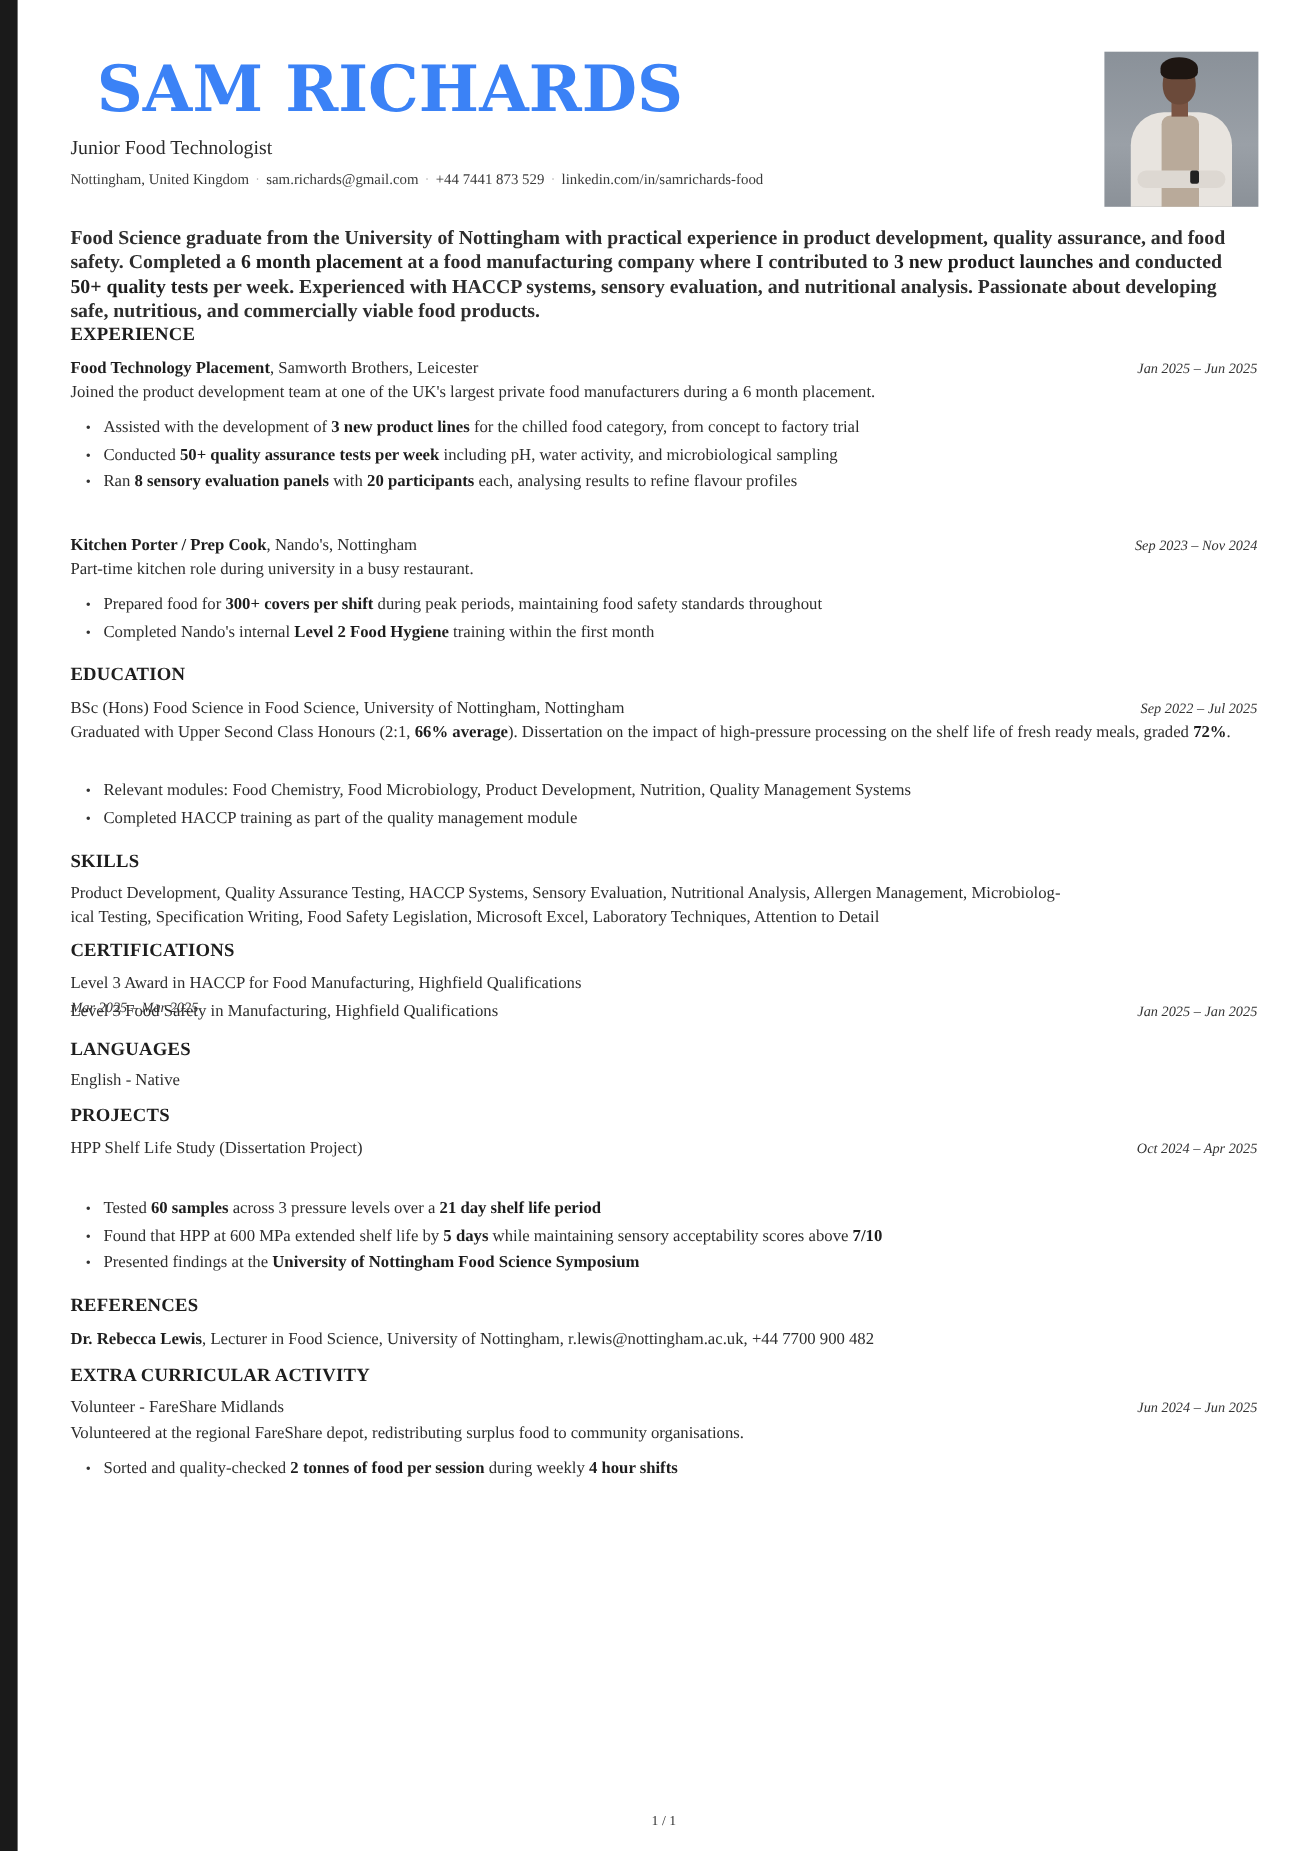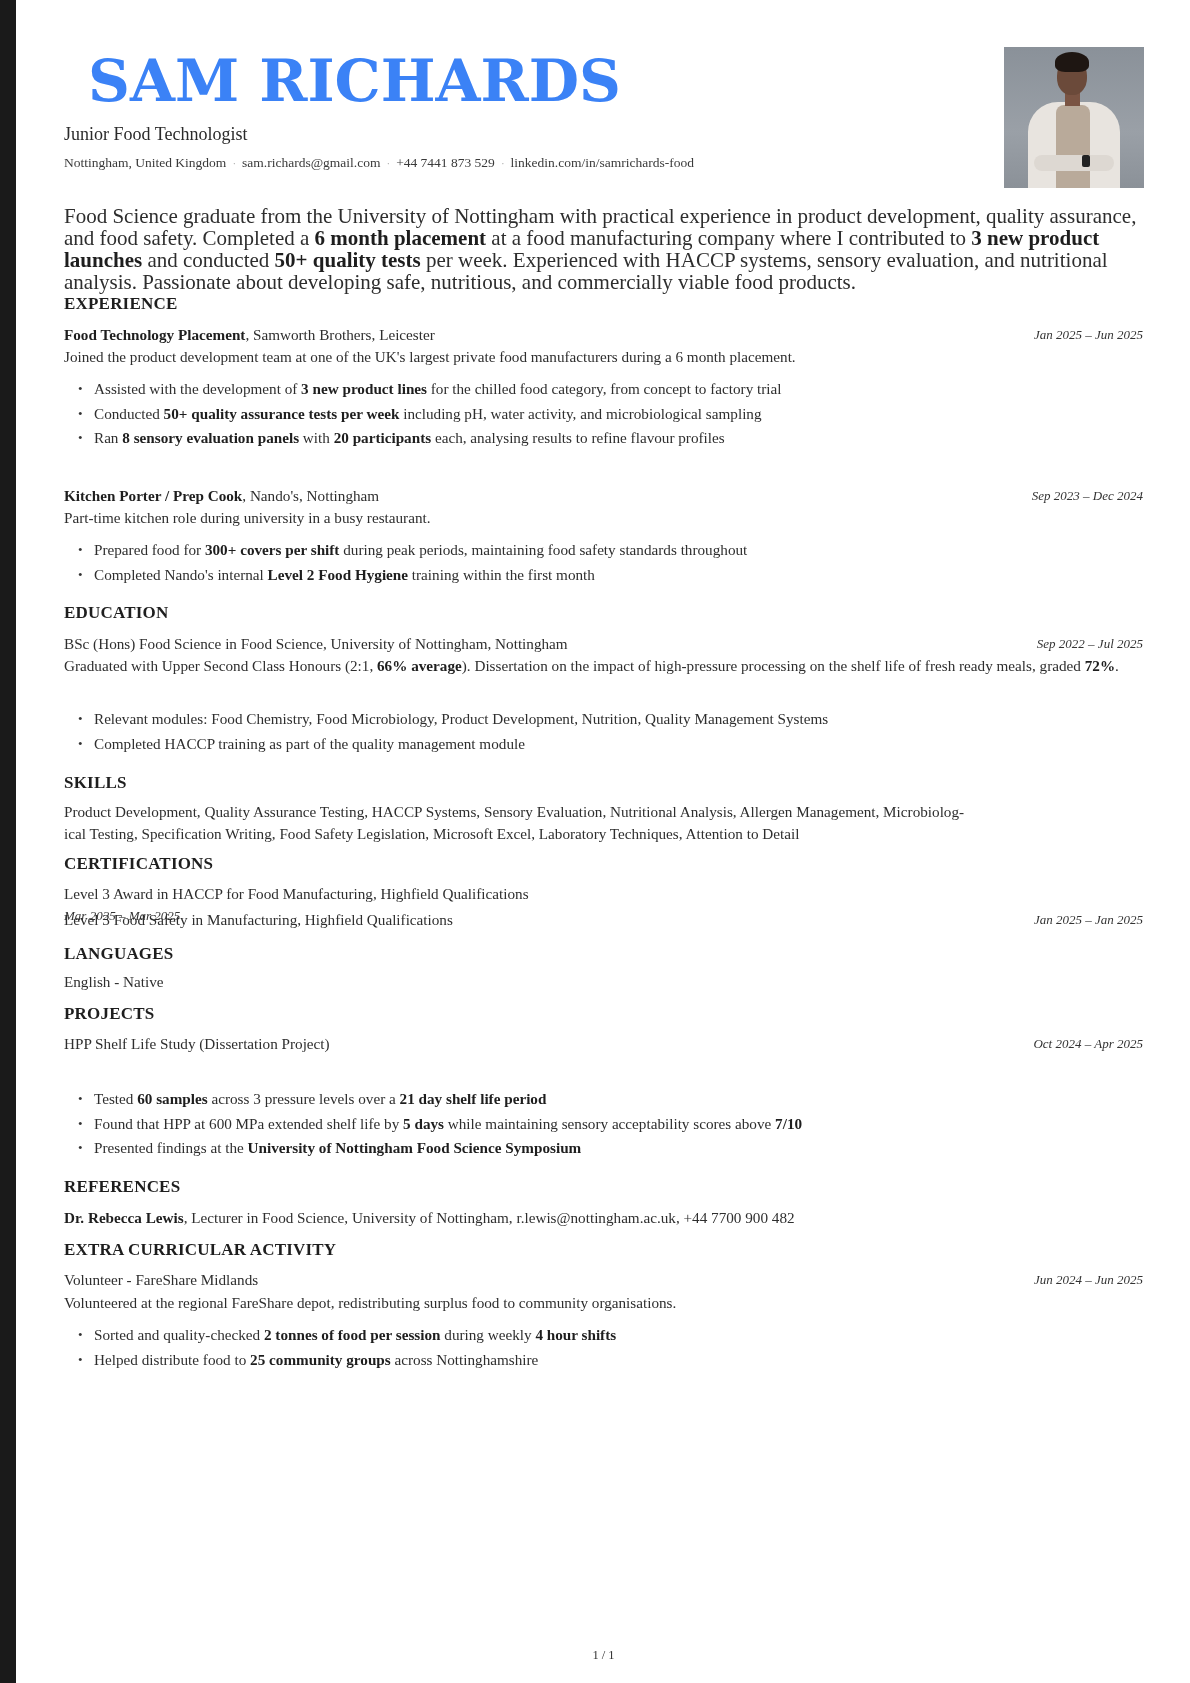--- a/index.html
+++ b/index.html
@@ -65,22 +65,23 @@
     .photo .arms {
       position: absolute; left: 30px; top: 108px; width: 80px; height: 16px;
       background: #ddd8d2; border-radius: 8px;
     }
     .photo .watch {
       position: absolute; left: 78px; top: 108px; width: 8px; height: 12px;
       background: #222; border-radius: 2px;
     }
     .summary {
       position: absolute; left: 0; top: 205px; width: 1079px;
-      font-size: 21px; line-height: 22px; color: #2e2e2e;
-      font-family: "Liberation Serif", serif;
+      font-size: 18px; line-height: 22px; color: #2e2e2e;
+      font-family: "Liberation Serif", serif;
+      font-weight: bold;
     }
     b { color: #1e1e1e; }
     .section-h {
       position: absolute; left: 0;
       font-weight: bold; font-size: 17px; color: #1e1e1e;
       font-family: "Liberation Serif", serif;
       letter-spacing: 0.2px;
     }
     .row {
       position: absolute; left: 0; width: 1079px;
@@ -154,21 +155,21 @@
   </div>
   <div class="para" style="top:346px;">Joined the product development team at one of the UK's largest private food manufacturers during a 6 month placement.</div>
   <ul class="bullets" style="top:377px;">
       <li><span>Assisted with the development of </span><b>3 new product lines</b><span> for the chilled food category, from concept to factory trial</span></li>
       <li><span>Conducted </span><b>50+ quality assurance tests per week</b><span> including pH, water activity, and microbiological sampling</span></li>
       <li><span>Ran </span><b>8 sensory evaluation panels</b><span> with </span><b>20 participants</b><span> each, analysing results to refine flavour profiles</span></li>
     </ul>
 
   <div class="row" style="top:485px;">
     <span><b>Kitchen Porter / Prep Cook</b><span>, Nando's, Nottingham</span></span>
-    <span class="date">Sep 2023 – Dec 2024</span>
+    <span class="date">Sep 2023 – Nov 2024</span>
   </div>
   <div class="para" style="top:507px;">Part-time kitchen role during university in a busy restaurant.</div>
   <ul class="bullets" style="top:538px;">
       <li><span>Prepared food for </span><b>300+ covers per shift</b><span> during peak periods, maintaining food safety standards throughout</span></li>
       <li><span>Completed Nando's internal </span><b>Level 2 Food Hygiene</b><span> training within the first month</span></li>
     </ul>
 
   <div class="section-h" style="top:603px;">EDUCATION</div>
   <div class="row" style="top:633px;">
     <span>BSc (Hons) Food Science in Food Science, University of Nottingham, Nottingham</span>
@@ -216,17 +217,16 @@
   </div>
 
   <div class="section-h" style="top:1240px;">EXTRA CURRICULAR ACTIVITY</div>
   <div class="row" style="top:1269px;">
     <span>Volunteer - FareShare Midlands</span>
     <span class="date">Jun 2024 – Jun 2025</span>
   </div>
   <div class="para" style="top:1292px;">Volunteered at the regional FareShare depot, redistributing surplus food to community organisations.</div>
   <ul class="bullets" style="top:1323px;">
       <li><span>Sorted and quality-checked </span><b>2 tonnes of food per session</b><span> during weekly </span><b>4 hour shifts</b></li>
-      <li><span>Helped distribute food to </span><b>25 community groups</b><span> across Nottinghamshire</span></li>
     </ul>
 
   <div class="page-num">1 / 1</div>
 </div>
 
 </body></html>

